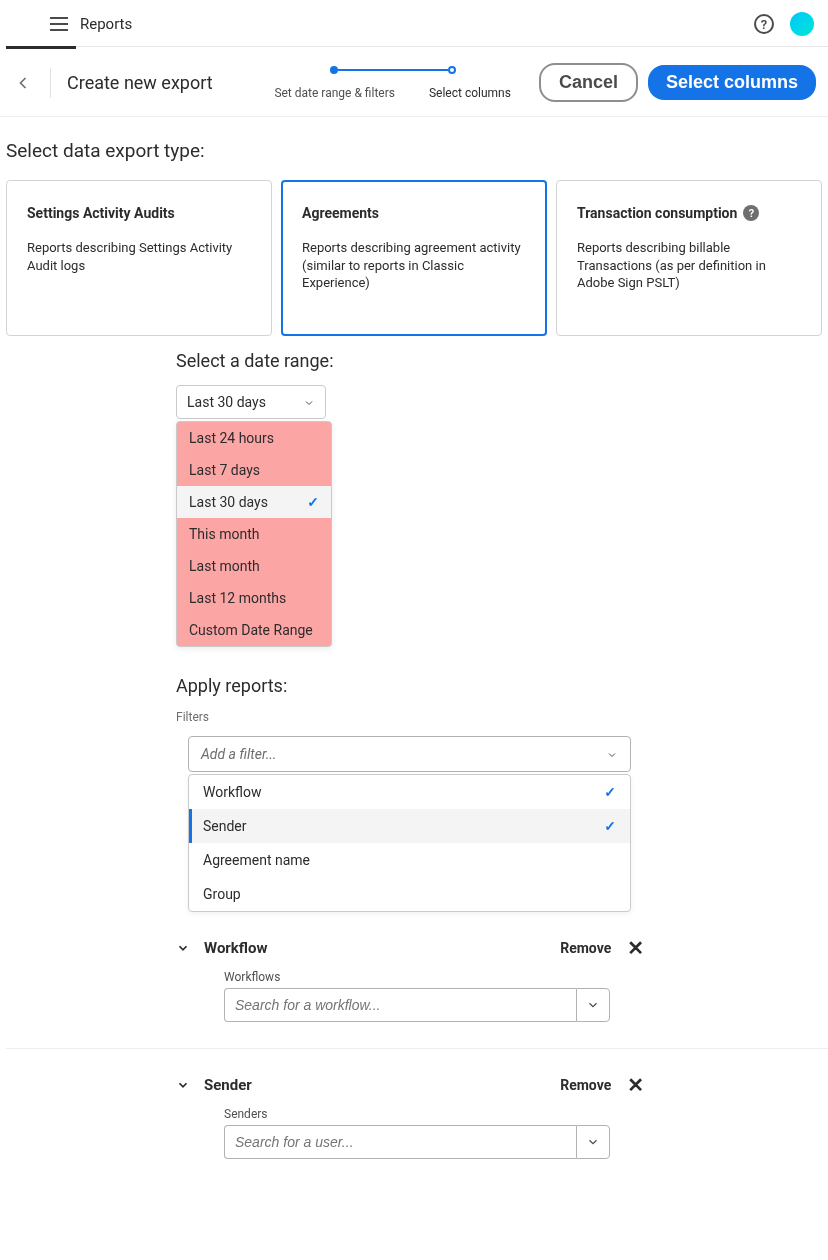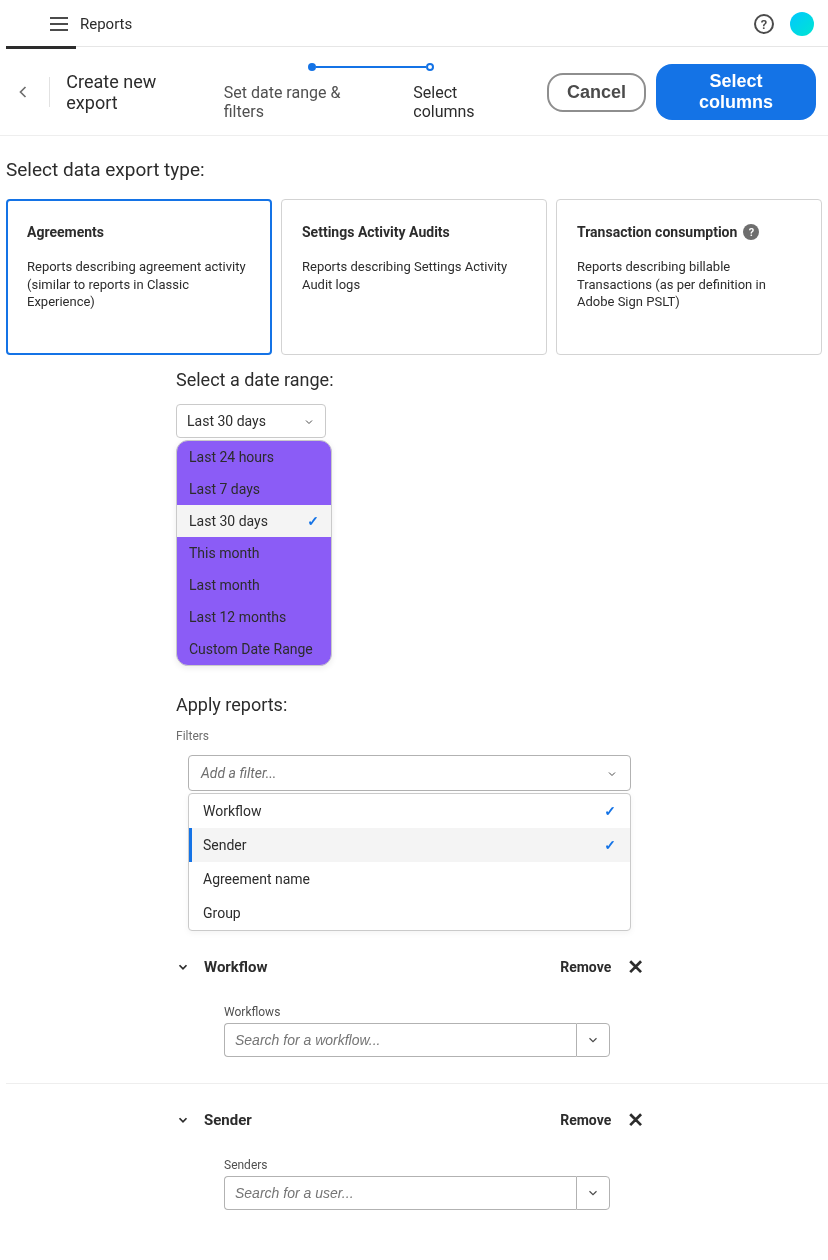--- a/index.html
+++ b/index.html
@@ -38,21 +38,21 @@
   }
   .back-arrow { width:22px; height:22px; cursor:pointer; color:#6e6e6e; display:flex; align-items:center; justify-content:center;}
   .vr { width:1px; height:30px; background:#e2e2e2; }
   .page-title { font-size:18px; font-weight:400; color:#2c2c2c; }
 
   .stepper { display:flex; align-items:center; gap:8px; margin-left:auto; margin-right:12px; flex-direction:column; }
   .stepper-row { display:flex; align-items:center; }
   .dot { width:8px; height:8px; border-radius:50%; background:#1473e6; }
   .dot.hollow { background:#fff; border:2px solid #1473e6; width:8px; height:8px;}
   .stepline { width:110px; height:2px; background:#1473e6; }
-  .stepper-labels { display:flex; gap:34px; font-size:16px; color:#505050; margin-top:4px;}
+  .stepper-labels { display:flex; gap:34px; font-size:12px; color:#505050; margin-top:4px;}
   .stepper-labels span:first-child{ color:#505050;}
   .stepper-labels span:last-child{ color:#2c2c2c; }
 
   .btn { border-radius:16px; padding:7px 18px; font-size:18px; font-weight:600; cursor:pointer; border:none;}
   .btn-outline { background:#fff; border:2px solid #8e8e8e; color:#4b4b4b; }
   .btn-primary { background:#1473e6; color:#fff; }
 
   .content { padding: 22px 6px 40px; }
   .section-title { font-size:19px; font-weight:400; color:#2c2c2c; margin-bottom:18px; }
 
@@ -71,22 +71,22 @@
 
   .select-box {
     width:150px; border:1px solid #cacaca; border-radius:4px; padding:8px 10px;
     display:flex; justify-content:space-between; align-items:center; font-size:14px; color:#2c2c2c;
     cursor:pointer; background:#fff;
   }
   .chev { width:12px; height:12px; display:inline-block; }
   .chev svg{width:12px;height:12px;}
 
   .dropdown {
-    width:156px; border:1px solid #cacaca; border-radius:12px; margin-top:2px;
-    background:#8b5cf6; box-shadow:0 2px 6px rgba(0,0,0,0.08); overflow:hidden;
+    width:156px; border:1px solid #cacaca; border-radius:4px; margin-top:2px;
+    background:#fca5a5; box-shadow:0 2px 6px rgba(0,0,0,0.08); overflow:hidden;
   }
   .dropdown .opt {
     padding:8px 12px; font-size:14px; color:#2c2c2c; cursor:pointer;
     display:flex; justify-content:space-between; align-items:center;
   }
   .dropdown .opt.selected { background:#f4f4f4;}
   .check { color:#1473e6; font-weight:700; }
 
   .filters-section { margin-top:28px; }
   .filters-label { font-size:12px; color:#6e6e6e; margin-bottom:12px;}
@@ -109,21 +109,21 @@
 
   .applied-filter { margin-top:26px; }
   .af-head { display:flex; align-items:center; gap:12px; justify-content:space-between; padding-right:178px;}
   .af-left { display:flex; align-items:center; gap:14px;}
   .af-title { font-size:15px; font-weight:700; }
   .af-right { display:flex; align-items:center; gap:16px;}
   .remove-link { font-size:14px; font-weight:700; color:#2c2c2c; cursor:pointer;}
   .x-icon { font-size:20px; font-weight:700; cursor:pointer; line-height:1;}
   .chev-down { width:14px; height:14px; }
 
-  .af-body { padding-left:48px; margin-top:28px; }
+  .af-body { padding-left:48px; margin-top:12px; }
   .af-label { font-size:12px; color:#505050; margin-bottom:4px;}
   .search-row { display:flex; width:386px;}
   .search-input {
     flex:1; border:1px solid #b2b2b2; border-right:none; border-radius:4px 0 0 4px;
     padding:8px 10px; font-size:14px; font-style:italic; color:#6e6e6e;
   }
   .search-btn {
     width:34px; border:1px solid #b2b2b2; border-radius:0 4px 4px 0; background:#fff;
     display:flex; align-items:center; justify-content:center; cursor:pointer;
   }
@@ -175,27 +175,27 @@
     <button class="btn btn-outline">Cancel</button>
     <button class="btn btn-primary">Select columns</button>
   </div>
 </div>
 
 <div class="content">
 
   <div class="section-title">Select data export type:</div>
 
   <div class="cards">
+    <div class="card">
+      <h3>Settings Activity Audits</h3>
+      <p>Reports describing Settings Activity Audit logs</p>
+    </div>
     <div class="card selected">
       <h3>Agreements</h3>
       <p>Reports describing agreement activity (similar to reports in Classic Experience)</p>
-    </div>
-    <div class="card">
-      <h3>Settings Activity Audits</h3>
-      <p>Reports describing Settings Activity Audit logs</p>
     </div>
     <div class="card">
       <h3>
         <span>Transaction consumption</span>
         <span class="info-q">?</span>
       </h3>
       <p>Reports describing billable Transactions (as per definition in Adobe Sign PSLT)</p>
     </div>
   </div>
 

